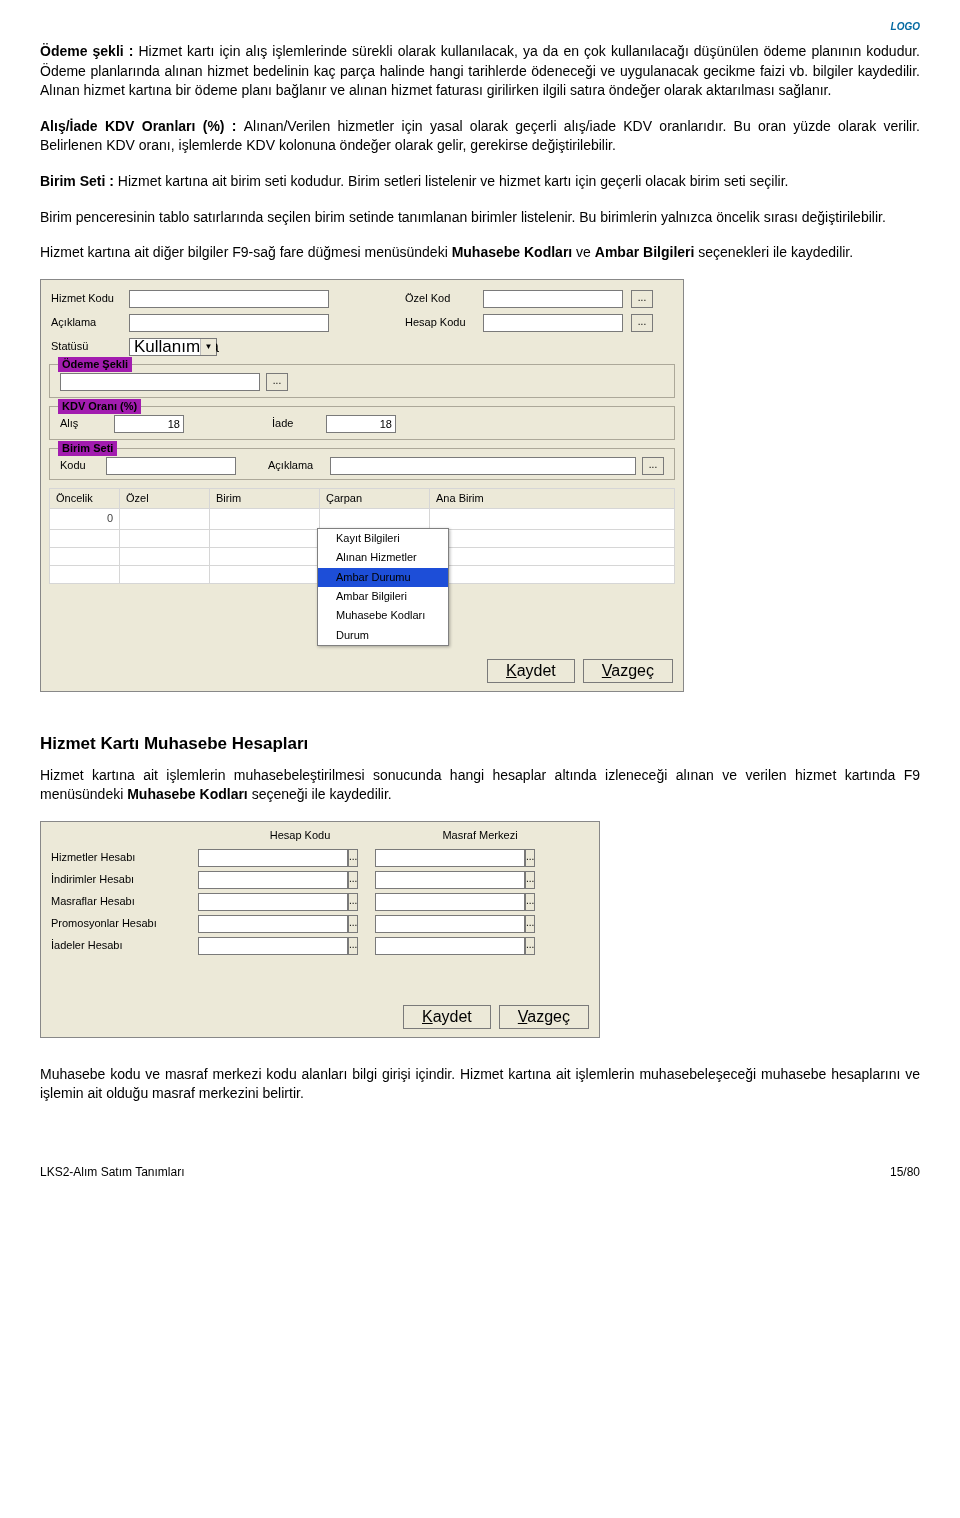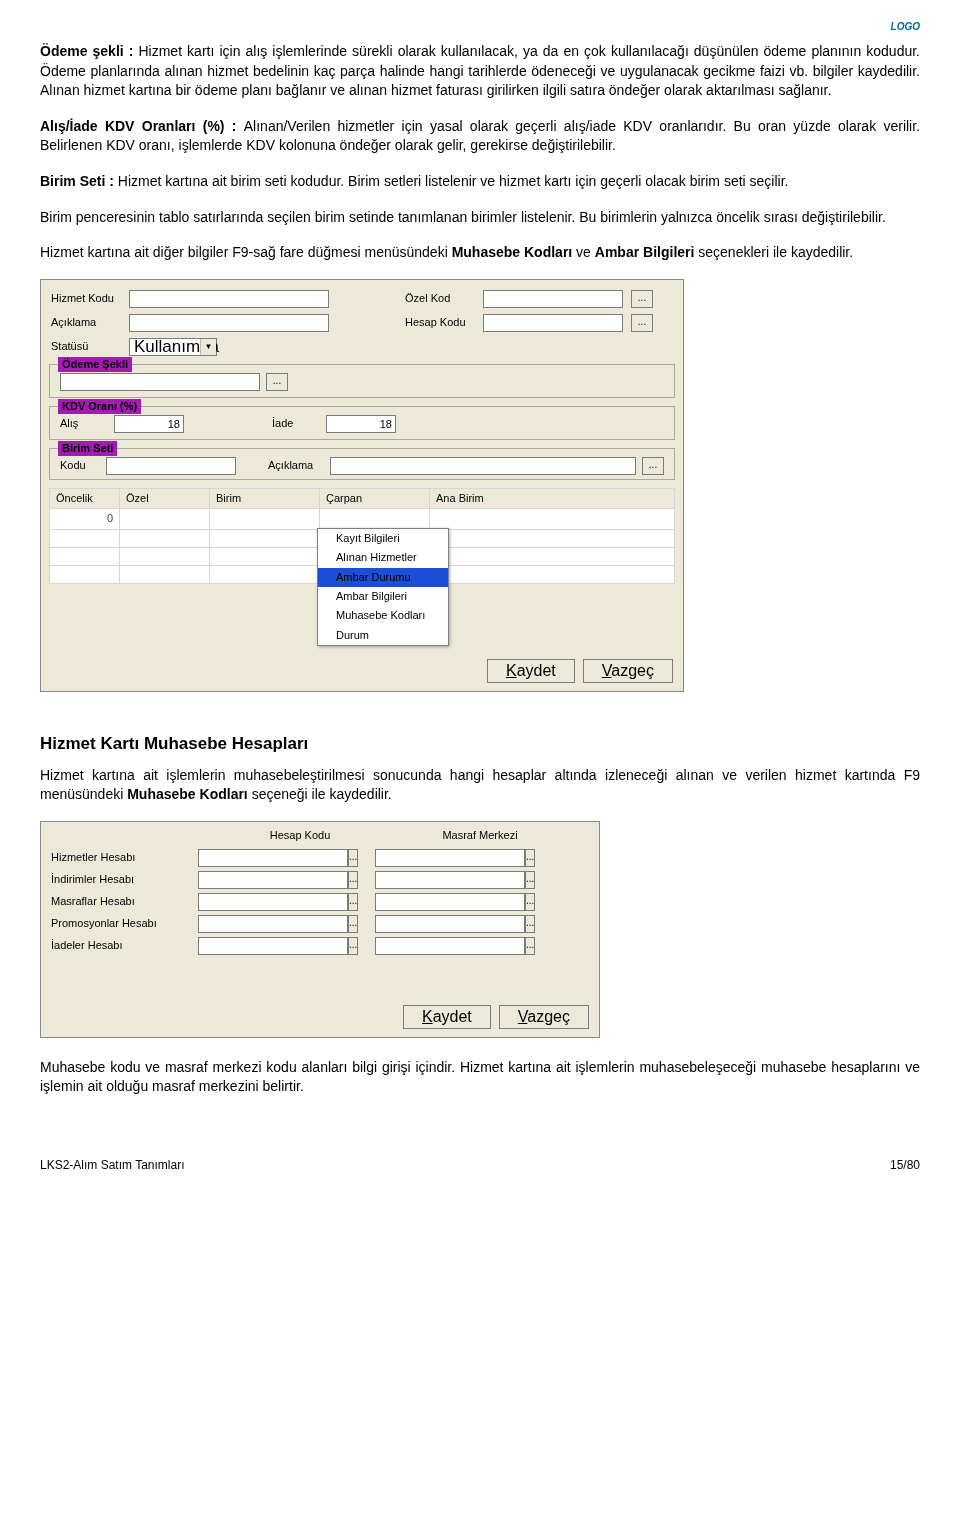--- a/index.html
+++ b/index.html
@@ -284,18 +284,18 @@
         <span class="btn-ell">...</span>
       </span>
   </div>
 
   <div class="dlg-footer">
     <button class="btn"><u>K</u><span>aydet</span></button>
     <button class="btn"><u>V</u><span>azgeç</span></button>
   </div>
 </div>
 
-<p class="para" style="margin-top:20px">Muhasebe kodu ve masraf merkezi kodu alanları bilgi girişi içindir. Hizmet kartına ait işlemlerin muhasebeleşeceği muhasebe hesaplarını ve işlemin ait olduğu masraf merkezini belirtir.</p>
+<p class="para" style="margin-top:27px">Muhasebe kodu ve masraf merkezi kodu alanları bilgi girişi içindir. Hizmet kartına ait işlemlerin muhasebeleşeceği muhasebe hesaplarını ve işlemin ait olduğu masraf merkezini belirtir.</p>
 
 <div class="footer-line">
   <span class="l">LKS2-Alım Satım Tanımları</span>
   <span class="r">15/80</span>
 </div>
 
 </body></html>

